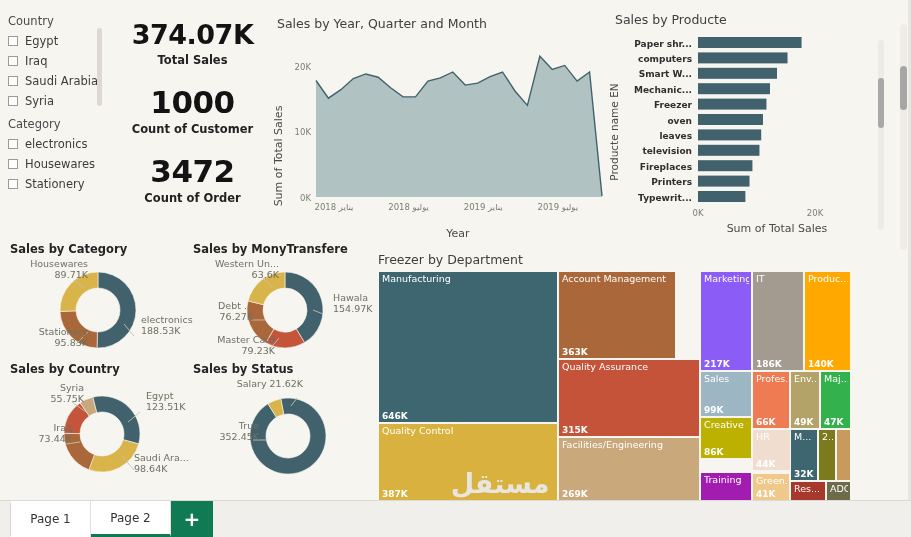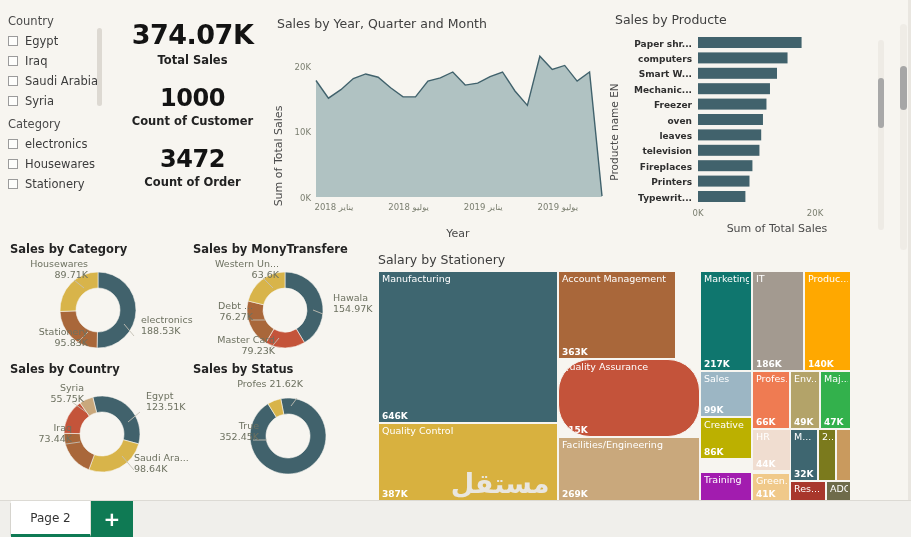--- a/index.html
+++ b/index.html
@@ -45,21 +45,21 @@
     width: 5px; height: 78px; background: #ddd9d2; border-radius: 3px;
   }
 
   
   #kpis { left: 120px; top: 20px; width: 145px; text-align: center; }
   .kpi { margin-bottom: 18px; }
   .kpi-value {
     font-size: 27px; font-weight: bold; color: #131313;
     letter-spacing: -0.5px; line-height: 1.1;
   }
-  .kpi-value.sm { font-size: 24px; }
+  .kpi-value.sm { font-size: 31px; }
   .kpi-label {
     font-size: 11.5px; font-weight: bold; color: #222; margin-top: 3px;
   }
 
   
   #areachart { left: 268px; top: 16px; width: 338px; height: 232px; }
   #areachart .vtitle { }
 
   
   #barchart { left: 606px; top: 12px; width: 282px; height: 236px; }
@@ -375,53 +375,53 @@
       <g id="donut3">
           <path d="M87.7492581756913,20.69816702898877 A38,38 0 1 1 74.97184646675385,25.70645473087974 L83.40475321759433,39.30373694945669 A22,22 0 1 0 90.80220210171602,36.4042019641514 Z" fill="#41626c" stroke="#f7f5f0" stroke-width="0.6"></path>
           <path d="M74.97184646675385,25.70645473087974 A38,38 0 0 1 87.74925817569127,20.69816702898877 L90.802202101716,36.4042019641514 A22,22 0 0 0 83.40475321759433,39.30373694945669 Z" fill="#d8b44a" stroke="#f7f5f0" stroke-width="0.6"></path>
         </g>
       <g id="donut3-lead">
           <polyline points="104,20 98,28" fill="none" stroke="#c3c0b4" stroke-width="0.9"></polyline>
           <polyline points="60,62 74,62" fill="none" stroke="#c3c0b4" stroke-width="0.9"></polyline>
         </g>
     </svg>
     <div class="dlab l" style="left:10px;top:16px;width:100px;">
-      <span>Profes</span>
+      <span>Salary</span>
       <span>21.62K</span>
     </div>
     <div class="dlab l" style="left:0px;top:58px;width:66px;">
       <span>True</span><br>
       <span>352.45K</span>
     </div>
   </div>
 
   <div class="panel" id="treemap">
-    <div id="tm-title">Salary by Stationery</div>
+    <div id="tm-title">Freezer by Department</div>
     <div id="tm-area">
         <div class="tile" style="left: 0px; top: 0px; width: 180px; height: 152px; background: rgb(62, 102, 112);">
           <span class="tile-name">Manufacturing</span>
           <span class="tile-val">646K</span>
         </div>
         <div class="tile" style="left: 0px; top: 152px; width: 180px; height: 78px; background: rgb(216, 177, 63);">
           <span class="tile-name">Quality Control</span>
           <span class="tile-val">387K</span>
         </div>
         <div class="tile" style="left: 180px; top: 0px; width: 118px; height: 88px; background: rgb(169, 103, 58); text-align: center;">
           <span class="tile-name">Account Management</span>
           <span class="tile-val">363K</span>
         </div>
-        <div class="tile" style="left: 180px; top: 88px; width: 142px; height: 78px; background: rgb(196, 83, 58); border-radius: 32px;">
+        <div class="tile" style="left: 180px; top: 88px; width: 142px; height: 78px; background: rgb(196, 83, 58);">
           <span class="tile-name">Quality Assurance</span>
           <span class="tile-val">315K</span>
         </div>
         <div class="tile" style="left: 180px; top: 166px; width: 142px; height: 64px; background: rgb(201, 168, 124);">
           <span class="tile-name">Facilities/Engineering</span>
           <span class="tile-val">269K</span>
         </div>
-        <div class="tile" style="left: 322px; top: 0px; width: 52px; height: 100px; background: #0f766e;">
+        <div class="tile" style="left: 322px; top: 0px; width: 52px; height: 100px; background: #8b5cf6;">
           <span class="tile-name">Marketing</span>
           <span class="tile-val">217K</span>
         </div>
         <div class="tile" style="left: 374px; top: 0px; width: 52px; height: 100px; background: rgb(163, 154, 144);">
           <span class="tile-name">IT</span>
           <span class="tile-val">186K</span>
         </div>
         <div class="tile" style="left: 426px; top: 0px; width: 47px; height: 100px; background: rgb(255, 168, 0);">
           <span class="tile-name">Produc...</span>
           <span class="tile-val">140K</span>
@@ -480,19 +480,22 @@
     <div id="wm-en">mostaql.com</div>
   </div>
 
   <div id="page-scroll">
     <div id="page-thumb"></div>
   </div>
   <div id="edge-line"></div>
 </div>
 
 <div id="tabbar">
+  <div class="tab">
+    <span>Page 1</span>
+  </div>
   <div class="tab active">
     <span>Page 2</span>
   </div>
   <div id="add-tab">
     <span>+</span>
   </div>
 </div>
 
 </body></html>

